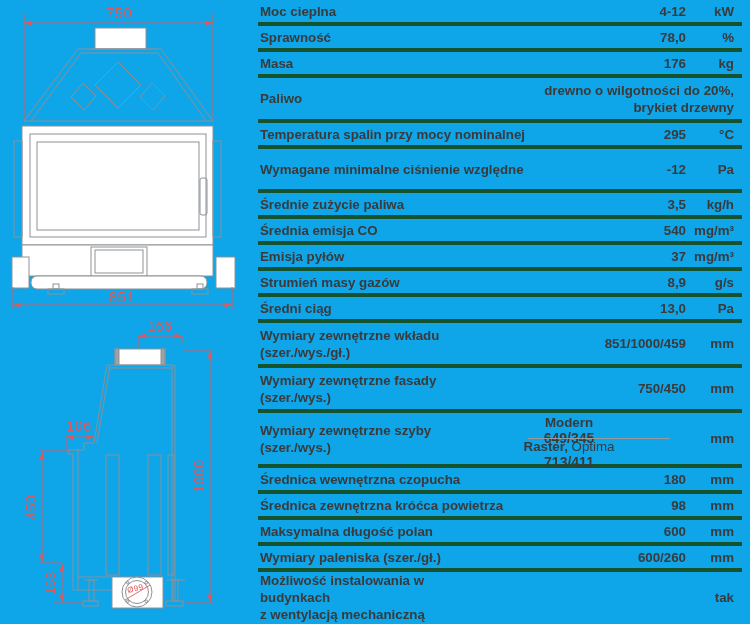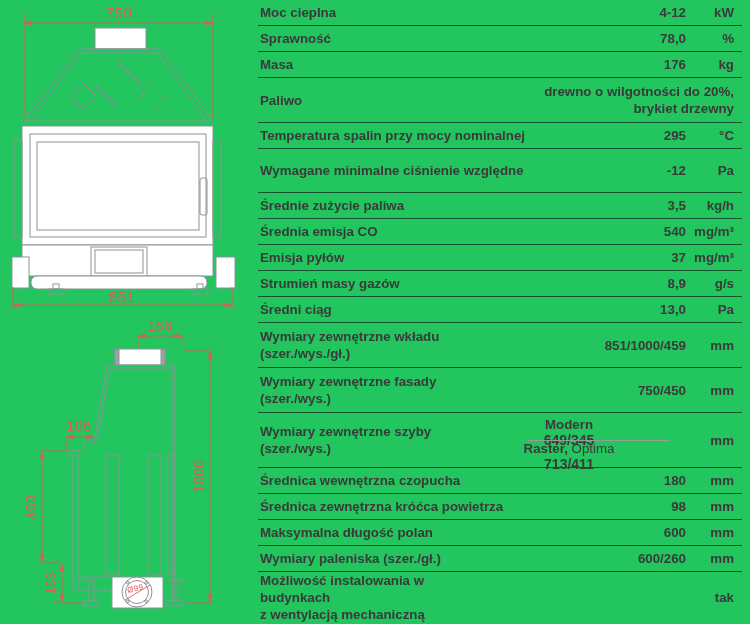--- a/index.html
+++ b/index.html
@@ -1,22 +1,22 @@
 <!DOCTYPE html>
 <html><head>
 <meta charset="utf-8">
 <style>
   html,body{margin:0;padding:0;background:#fff;}
   body{font-family:"Liberation Sans",sans-serif;color:#3a3a3a;}
-  .page{position:relative;width:750px;height:624px;background:#22c55e;overflow:hidden;}
+  .page{position:relative;width:750px;height:624px;background:#0ea5e9;overflow:hidden;}
 
   .drawing{position:absolute;left:0;top:0;width:258px;height:624px;}
 
   .spec-table{position:absolute;left:258px;top:0;width:484px;display:flex;flex-direction:column;}
-  .row{display:flex;align-items:center;border-bottom:1px solid #14532d;box-sizing:border-box;}
+  .row{display:flex;align-items:center;border-bottom:4px solid #14532d;box-sizing:border-box;}
   .r-s{height:26px;}
   .r-m{height:45px;}
   .r-m2{height:44px;}
   .r-g{height:55px;gap:24px;}
   .r-last{height:50px;border-bottom:none;}
   .cell{font-size:13.3px;font-weight:700;line-height:17px;}
   .label{flex:1;padding-left:2px;}
   .label .indent{padding-left:3px;}
   .value{width:130px;text-align:right;white-space:nowrap;}
   .unit{width:56px;text-align:right;padding-right:8px;box-sizing:border-box;white-space:nowrap;}

